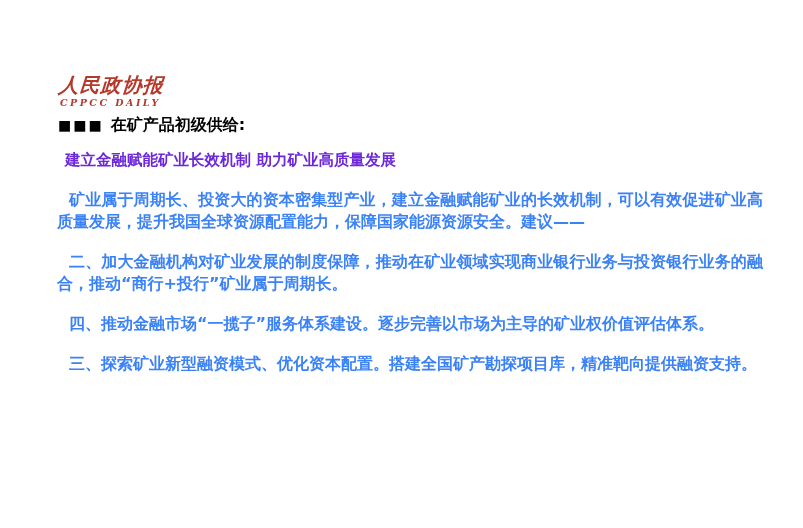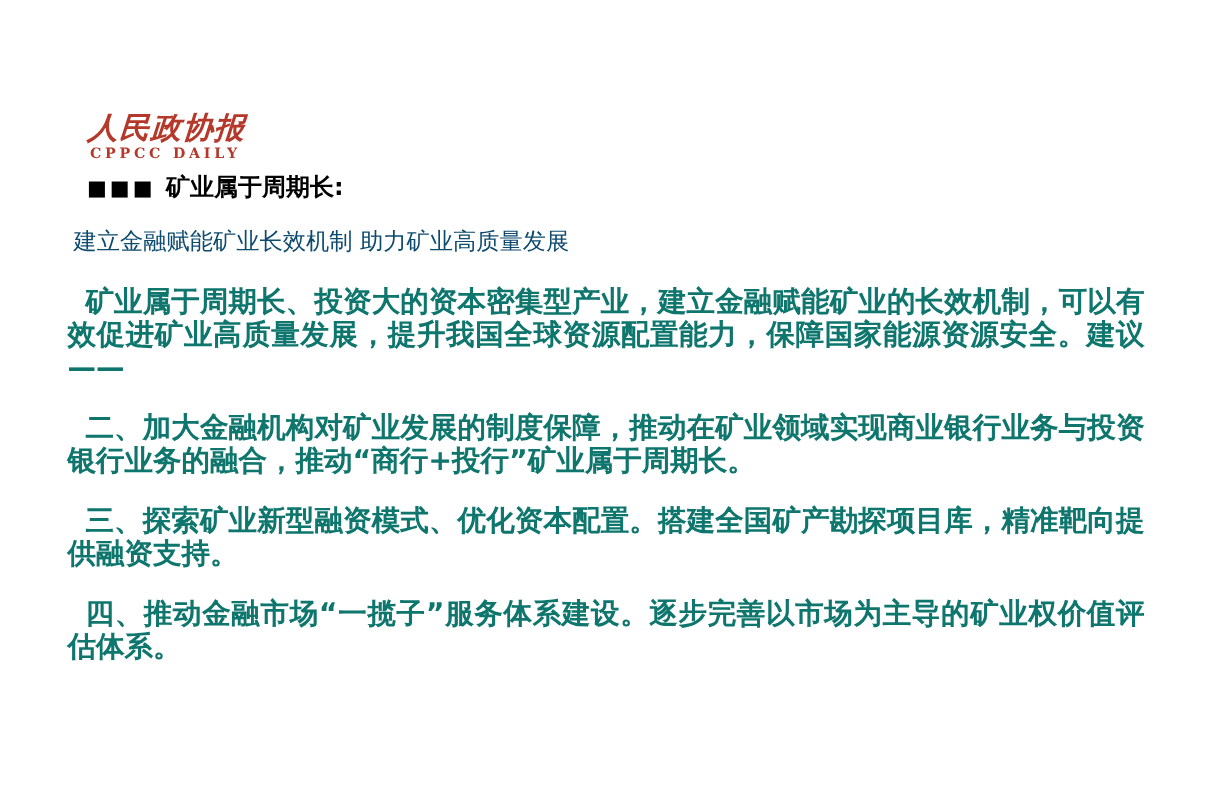--- a/index.html
+++ b/index.html
@@ -37,72 +37,73 @@
     width: max-content;
   }
   .logo-en {
     color: #b5392b;
     font-family: "DejaVu Serif", "Liberation Serif", serif;
     font-weight: 700;
     font-size: 9.5px;
     line-height: 11px;
     letter-spacing: 2.5px;
     margin: 1px 0 0 2px;
+    font-style: italic;
   }
   .kicker {
     margin: 8px 0 0 13px;
     font-size: 16px;
     line-height: 18px;
     font-weight: 700;
     color: #000000;
   }
   .kicker-marks {
     font-size: 14px;
     letter-spacing: 2px;
     margin-right: 7px;
     color: #000000;
   }
   .article-title {
     font-size: 15.5px;
     line-height: 18px;
-    font-weight: 400;
-    color: #0c4a6e;
-    margin: 17px 0 0 4px;
+    font-weight: 700;
+    color: #6d28d9;
+    margin: 17px 0 0 20px;
   }
   .para {
-    font-size: 19px;
+    font-size: 16px;
     line-height: 22px;
     font-weight: 600;
-    color: #0f766e;
-    margin: 18px 0 0 0;
+    color: #3b82f6;
+    margin: 18px 0 0 12px;
     text-indent: 12px;
     text-align: justify;
   }
   .para.first {
     margin-top: 20px;
   }
 </style>
 </head>
 <body>
 
 <div class="page">
 
   <header class="masthead">
     <div class="logo-cn">人民政协报</div>
     <div class="logo-en">CPPCC DAILY</div>
   </header>
 
   <div class="kicker">
-    <span class="kicker-marks">■■■</span><span>矿业属于周期长:</span>
+    <span class="kicker-marks">■■■</span><span>在矿产品初级供给:</span>
   </div>
 
   <h1 class="article-title">建立金融赋能矿业长效机制 助力矿业高质量发展</h1>
 
   <p class="para first">矿业属于周期长、投资大的资本密集型产业，建立金融赋能矿业的长效机制，可以有效促进矿业高质量发展，提升我国全球资源配置能力，保障国家能源资源安全。建议——</p>
 
 
   <p class="para">二、加大金融机构对矿业发展的制度保障，推动在矿业领域实现商业银行业务与投资银行业务的融合，推动“商行+投行”矿业属于周期长。</p>
 
+  <p class="para">四、推动金融市场“一揽子”服务体系建设。逐步完善以市场为主导的矿业权价值评估体系。</p>
+
   <p class="para">三、探索矿业新型融资模式、优化资本配置。搭建全国矿产勘探项目库，精准靶向提供融资支持。</p>
-
-  <p class="para">四、推动金融市场“一揽子”服务体系建设。逐步完善以市场为主导的矿业权价值评估体系。</p>
 
 </div>
 
 </body></html>

